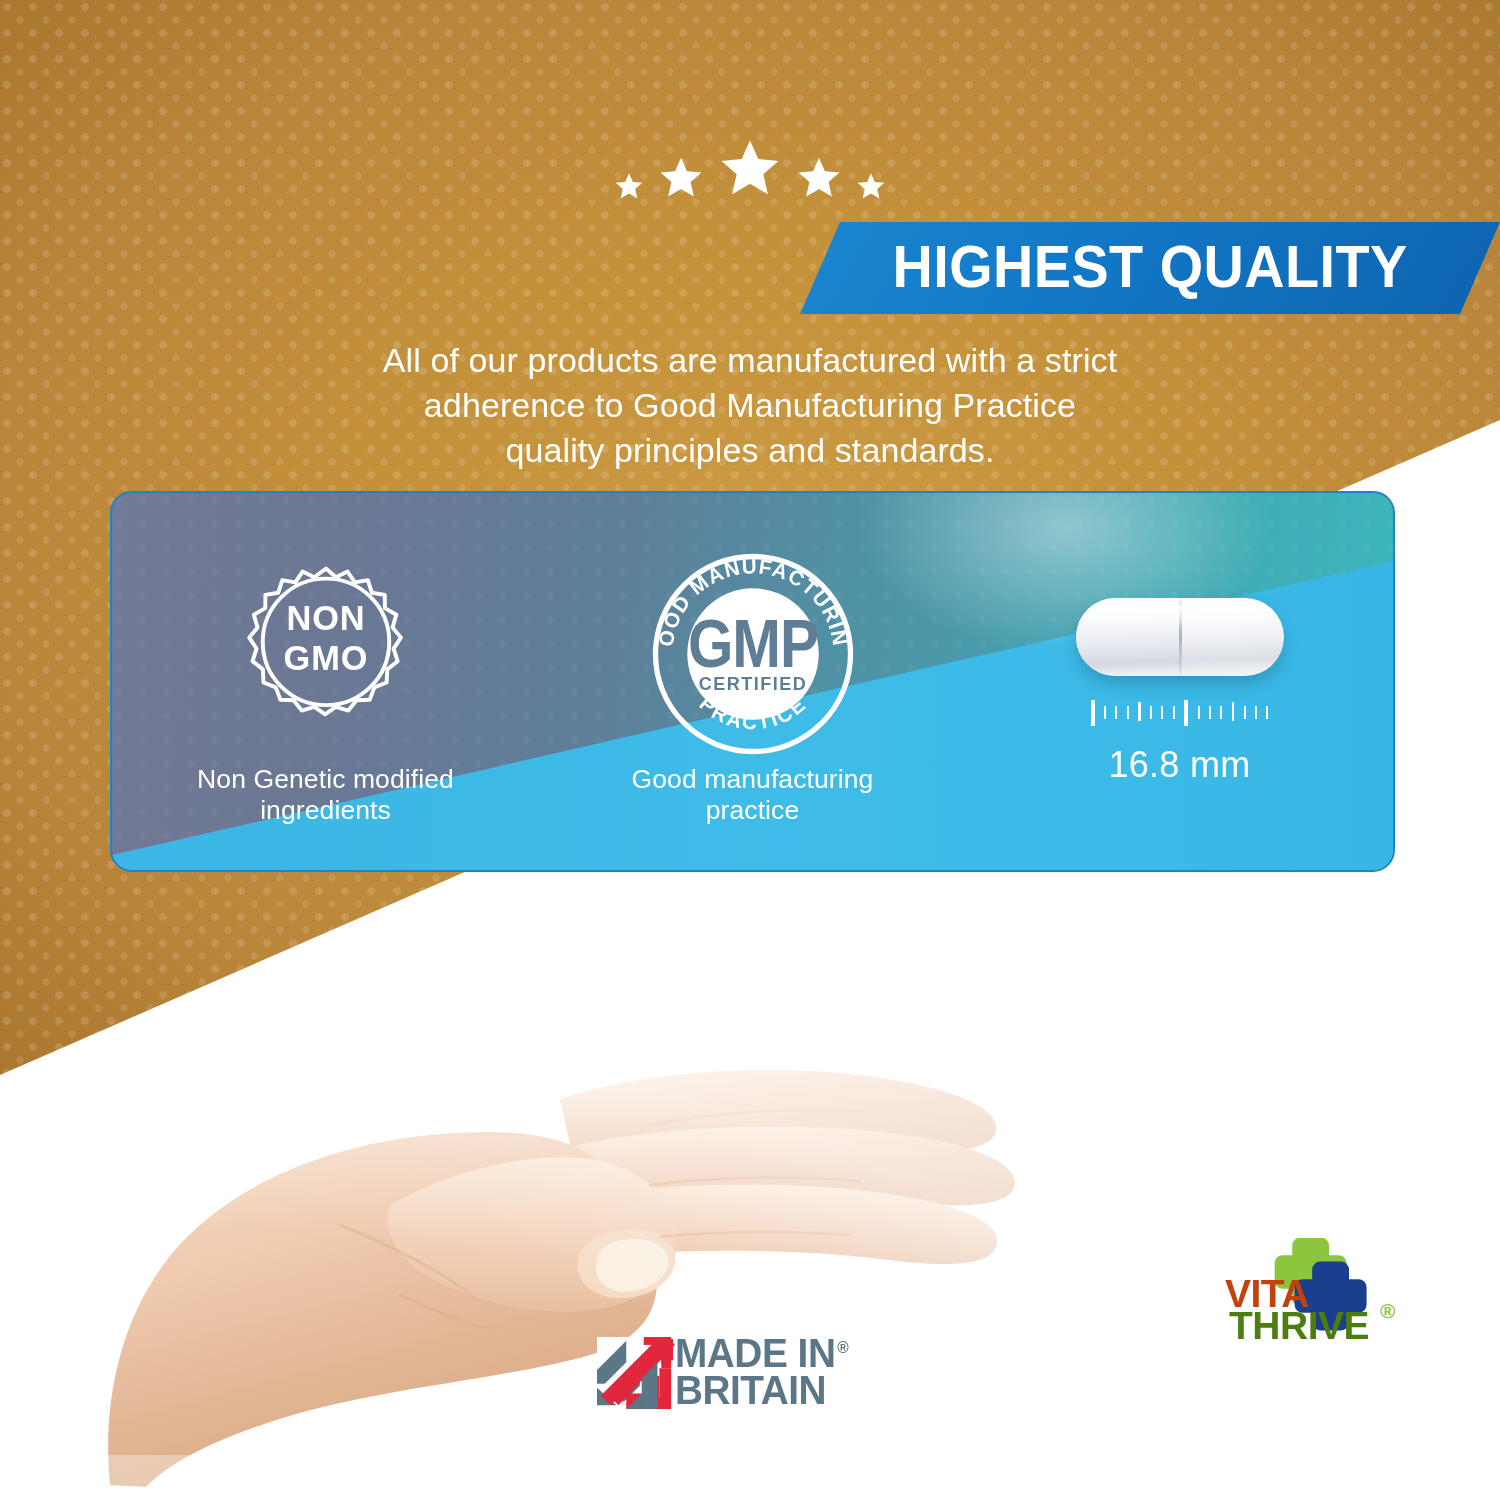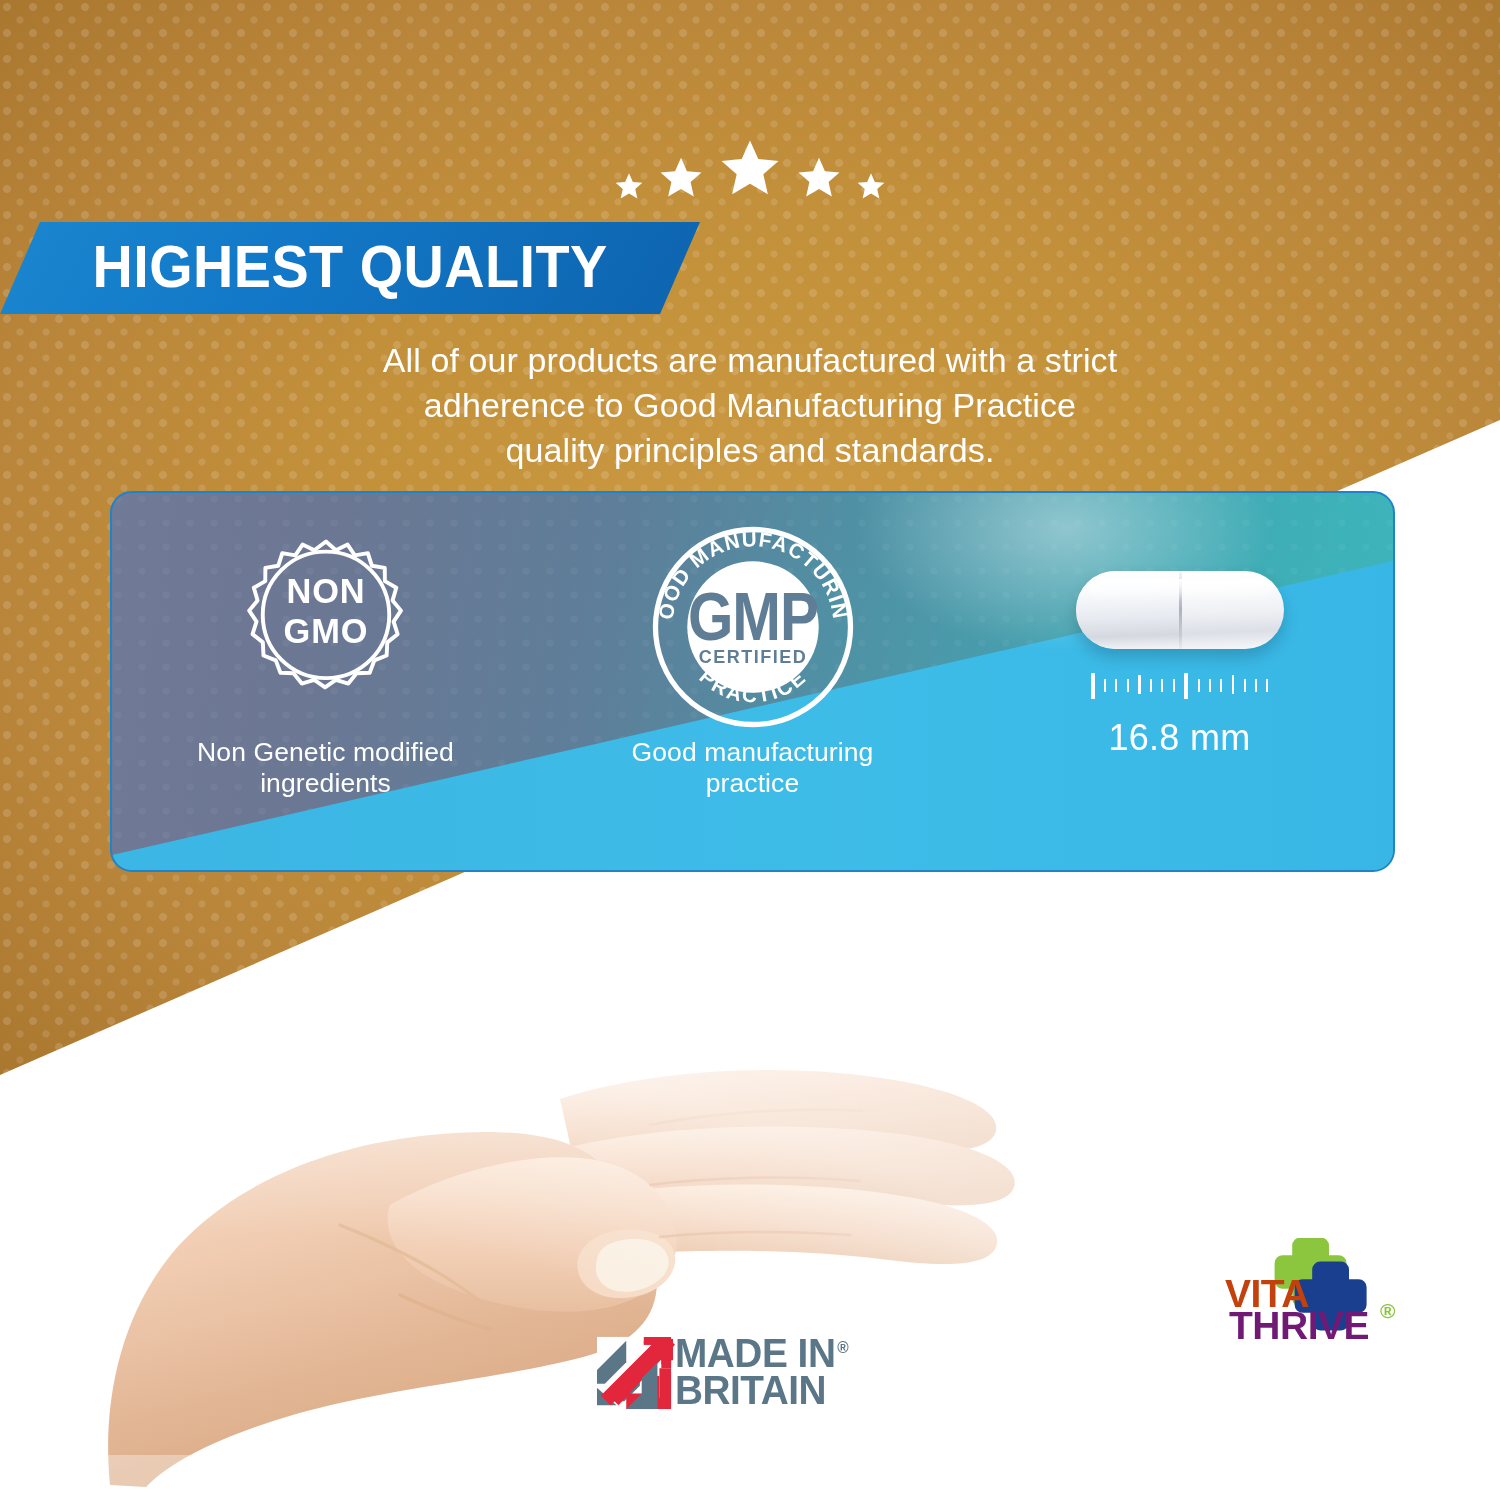--- a/index.html
+++ b/index.html
@@ -56,24 +56,24 @@
   .star {
     display: block;
     filter: drop-shadow(0 0 0 transparent);
   }
   .star svg { display: block; }
 
   
   .banner-wrap {
     position: absolute;
     top: 222px;
-    left: 0; right: 16px;
+    left: 0; right: 0;
     height: 92px;
     display: flex;
-    justify-content: flex-start;
+    justify-content: flex-end;
   }
   .banner {
     position: relative;
     width: 700px;
     height: 92px;
     background: linear-gradient(120deg, #1B86CF 0%, #1279C8 38%, #0E63AE 100%);
     -webkit-clip-path: polygon(40px 0, 700px 0, 660px 92px, 0 92px);
     clip-path: polygon(40px 0, 700px 0, 660px 92px, 0 92px);
     display: flex;
     align-items: center;
@@ -138,20 +138,21 @@
     -webkit-clip-path: polygon(100% 68px, 100% 100%, 0 100%, 0 362px);
     clip-path: polygon(100% 68px, 100% 100%, 0 100%, 0 362px);
     pointer-events: none;
   }
 
   .card-cols {
     position: absolute; inset: 0;
     display: flex;
     align-items: flex-start;
     z-index: 3;
+    margin-top: 27px;
   }
   .col {
     position: relative;
     flex: 1 1 0;
     display: flex;
     flex-direction: column;
     align-items: center;
     padding-top: 34px;
     height: 100%;
   }
@@ -293,21 +294,21 @@
     left: 0; top: 36px;
     color: #c2410c;
     font-size: 39px;
     font-weight: 700;
     letter-spacing: -0.5px;
     line-height: 1;
   }
   .vt-thrive {
     position: absolute;
     left: 4px; top: 68px;
-    color: #701a75;
+    color: #4d7c0f;
     font-size: 39px;
     font-weight: 700;
     letter-spacing: -0.5px;
     line-height: 1;
   }
   .vt-reg {
     position: absolute;
     left: 155px; top: 62px;
     color: #8CC63F;
     font-size: 21px;

